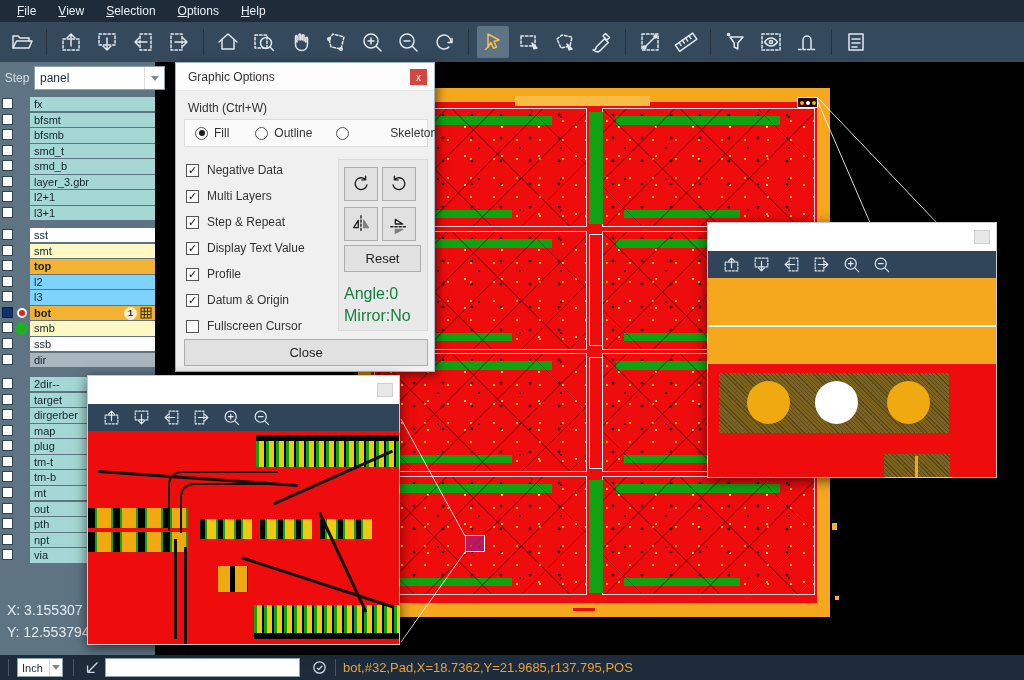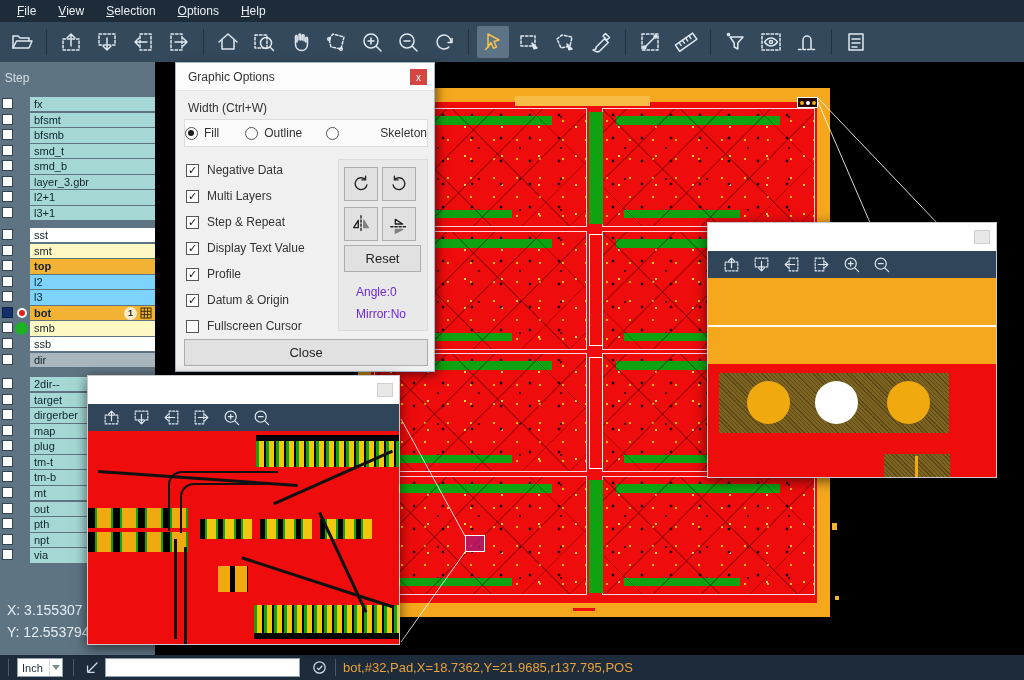--- a/index.html
+++ b/index.html
@@ -80,37 +80,37 @@
 
   
   .dialog{position:absolute;left:175px;top:62px;width:260px;height:310px;background:#f0f0f0;
           border:1px solid #9fb8c8;box-shadow:2px 3px 10px rgba(0,0,0,.55);z-index:5;font-size:12px;color:#333;}
   .dlg-title{position:absolute;left:0;top:0;right:0;height:28px;background:#fdfdfd;
              display:flex;align-items:center;padding-left:12px;border-bottom:1px solid #e4e4e4;}
   .dlg-close{position:absolute;right:7px;top:6px;width:17px;height:16px;background:#d4463f;color:#fff;
              font-size:10px;display:flex;align-items:center;justify-content:center;border:none;padding:0;}
   .dlg-width{position:absolute;left:12px;top:38px;}
   .radiobox{position:absolute;left:8px;top:56px;width:244px;height:28px;background:#fafafa;
-            border:1px solid #dcdcdc;display:flex;align-items:center;justify-content:flex-end;}
+            border:1px solid #dcdcdc;display:flex;align-items:center;}
   .radio{display:flex;align-items:center;margin-left:10px;}
   .radio:nth-child(2){margin-left:26px;} .radio:nth-child(3){margin-left:24px;gap:35px;}
   .rdot{width:13px;height:13px;border-radius:50%;background:#fff;border:1px solid #555;margin-right:6px;
         display:flex;align-items:center;justify-content:center;flex:none;}
   .rdot.sel::after{content:"";width:6px;height:6px;border-radius:50%;background:#1a1a1a;}
   .chklist{position:absolute;left:10px;top:94px;width:150px;}
   .chk{display:flex;align-items:center;height:26px;}
   .box{width:13px;height:13px;background:#fff;border:1px solid #555;margin-right:8px;flex:none;
        display:flex;align-items:center;justify-content:center;font-size:11px;color:#111;}
   .tpanel{position:absolute;left:162px;top:96px;width:90px;height:172px;background:#e9e9e9;border:1px solid #dadada;}
   .tbtn2{position:absolute;width:34px;height:34px;background:#e1e1e1;border:1px solid #adadad;color:#222;
          display:flex;align-items:center;justify-content:center;padding:0;}
   .tbtn2 svg{width:22px;height:22px;}
   .reset-btn{position:absolute;left:168px;top:182px;width:77px;height:27px;background:#e1e1e1;
              border:1px solid #adadad;font-size:13px;color:#222;font-family:"Liberation Sans",sans-serif;}
-  .angtxt{position:absolute;left:180px;font-size:12px;color:#6d28d9;}
+  .angtxt{position:absolute;left:168px;font-size:16px;color:#15803d;}
   .close-btn{position:absolute;left:8px;top:276px;width:244px;height:27px;background:#e1e1e1;
              border:1px solid #adadad;font-size:13px;color:#222;font-family:"Liberation Sans",sans-serif;}
 
   
   .magwin{position:absolute;z-index:6;box-shadow:0 3px 12px rgba(0,0,0,.6);border:1px solid #c9c9c9;background:#fff;}
   .mag-title{position:relative;height:28px;background:#fff;}
   .mag-btn{position:absolute;right:6px;top:7px;width:16px;height:14px;background:#e8e8e8;border:1px solid #cfcfcf;padding:0;}
   .mag-toolbar{height:27px;background:#31455a;display:flex;align-items:center;padding-left:8px;}
   .mag-toolbar .tbtn{width:26px;height:24px;margin:0 2px;}
   .mag-toolbar svg{width:19px;height:19px;}
@@ -362,20 +362,26 @@
               <path d="M8 9h8M8 13h8M8 17h5"></path>
             </svg>
           </span>
         </button>
       </div>
     </div>
 
   <div class="sidebar">
     <div class="steprow">
       <span class="steplabel">Step</span>
+      <div class="stepselect">
+        <span>panel</span>
+        <span class="chev">
+            <span class="tri-down"></span>
+          </span>
+      </div>
     </div>
     <div class="layer-group" id="lg0" style="top:35px">
         <div class="layer-row">
           <span class="cb"></span>
           <span class="ind"></span>
           <span class="lname c-teal">fx</span>
         </div>
         <div class="layer-row">
           <span class="cb"></span>
           <span class="ind"></span>

